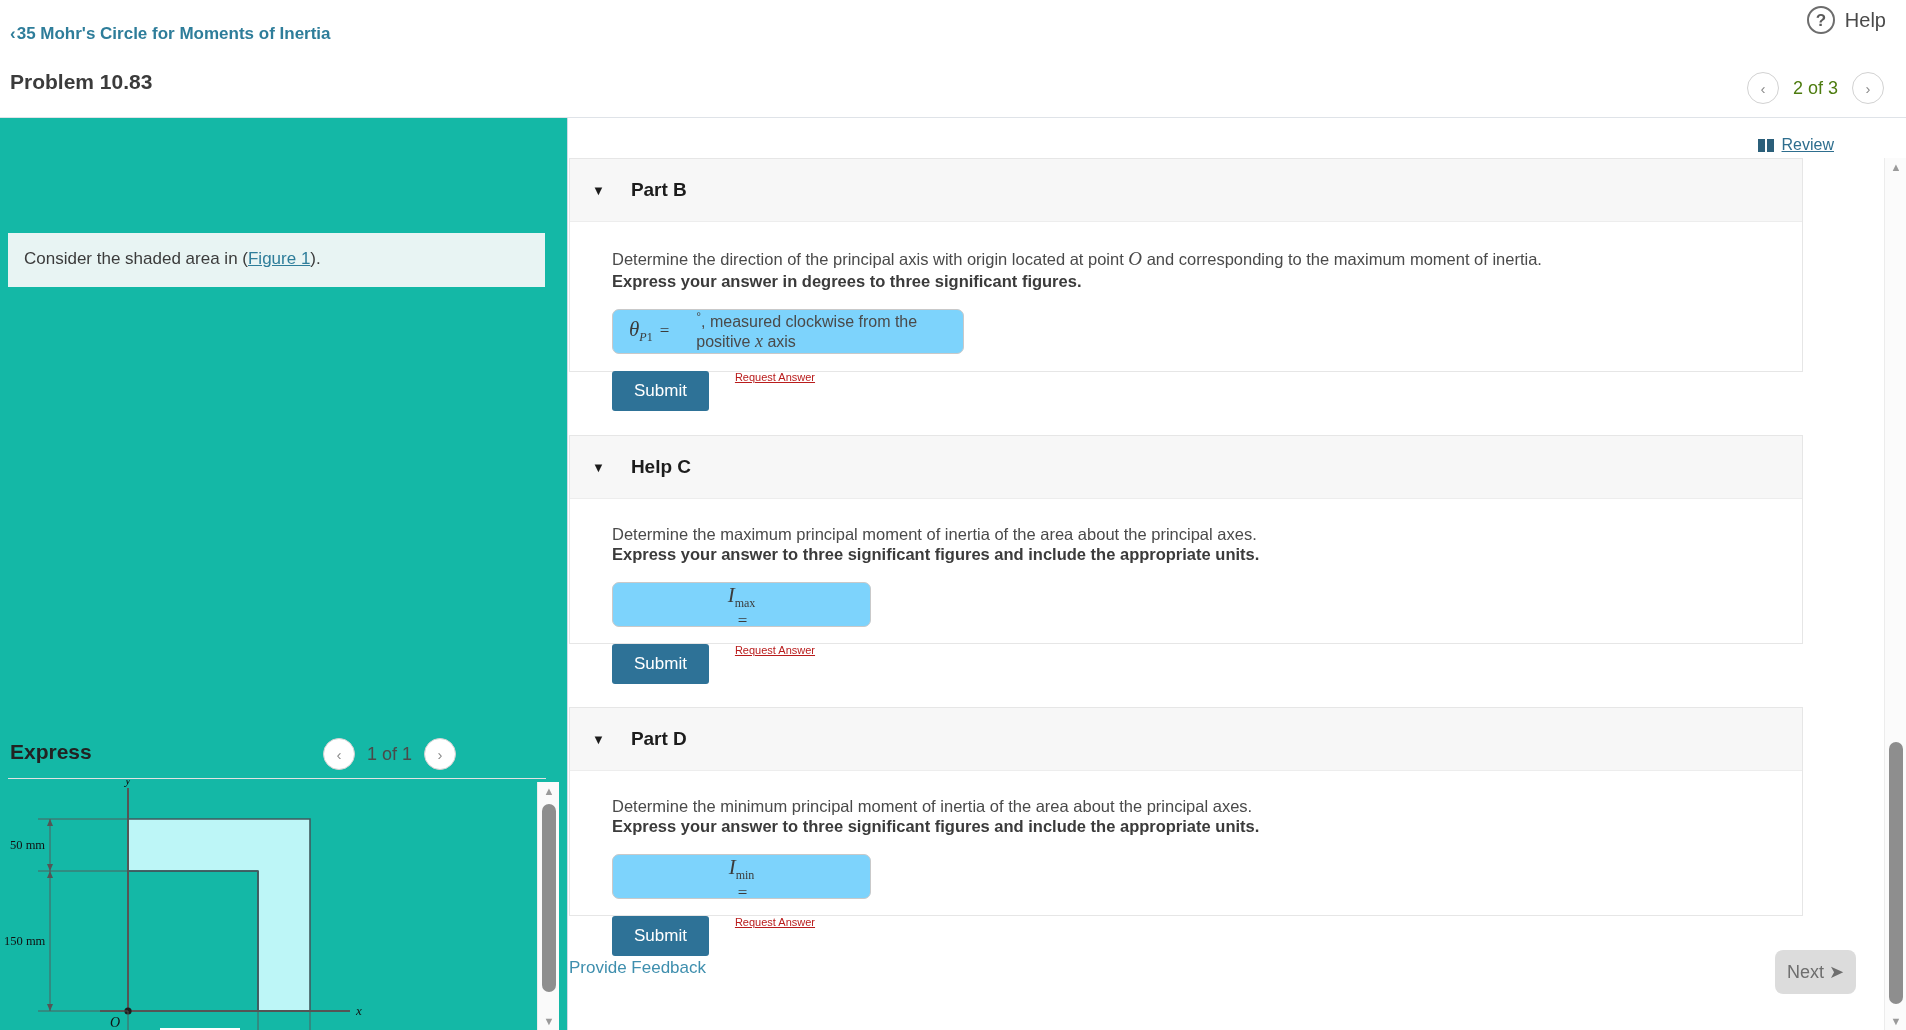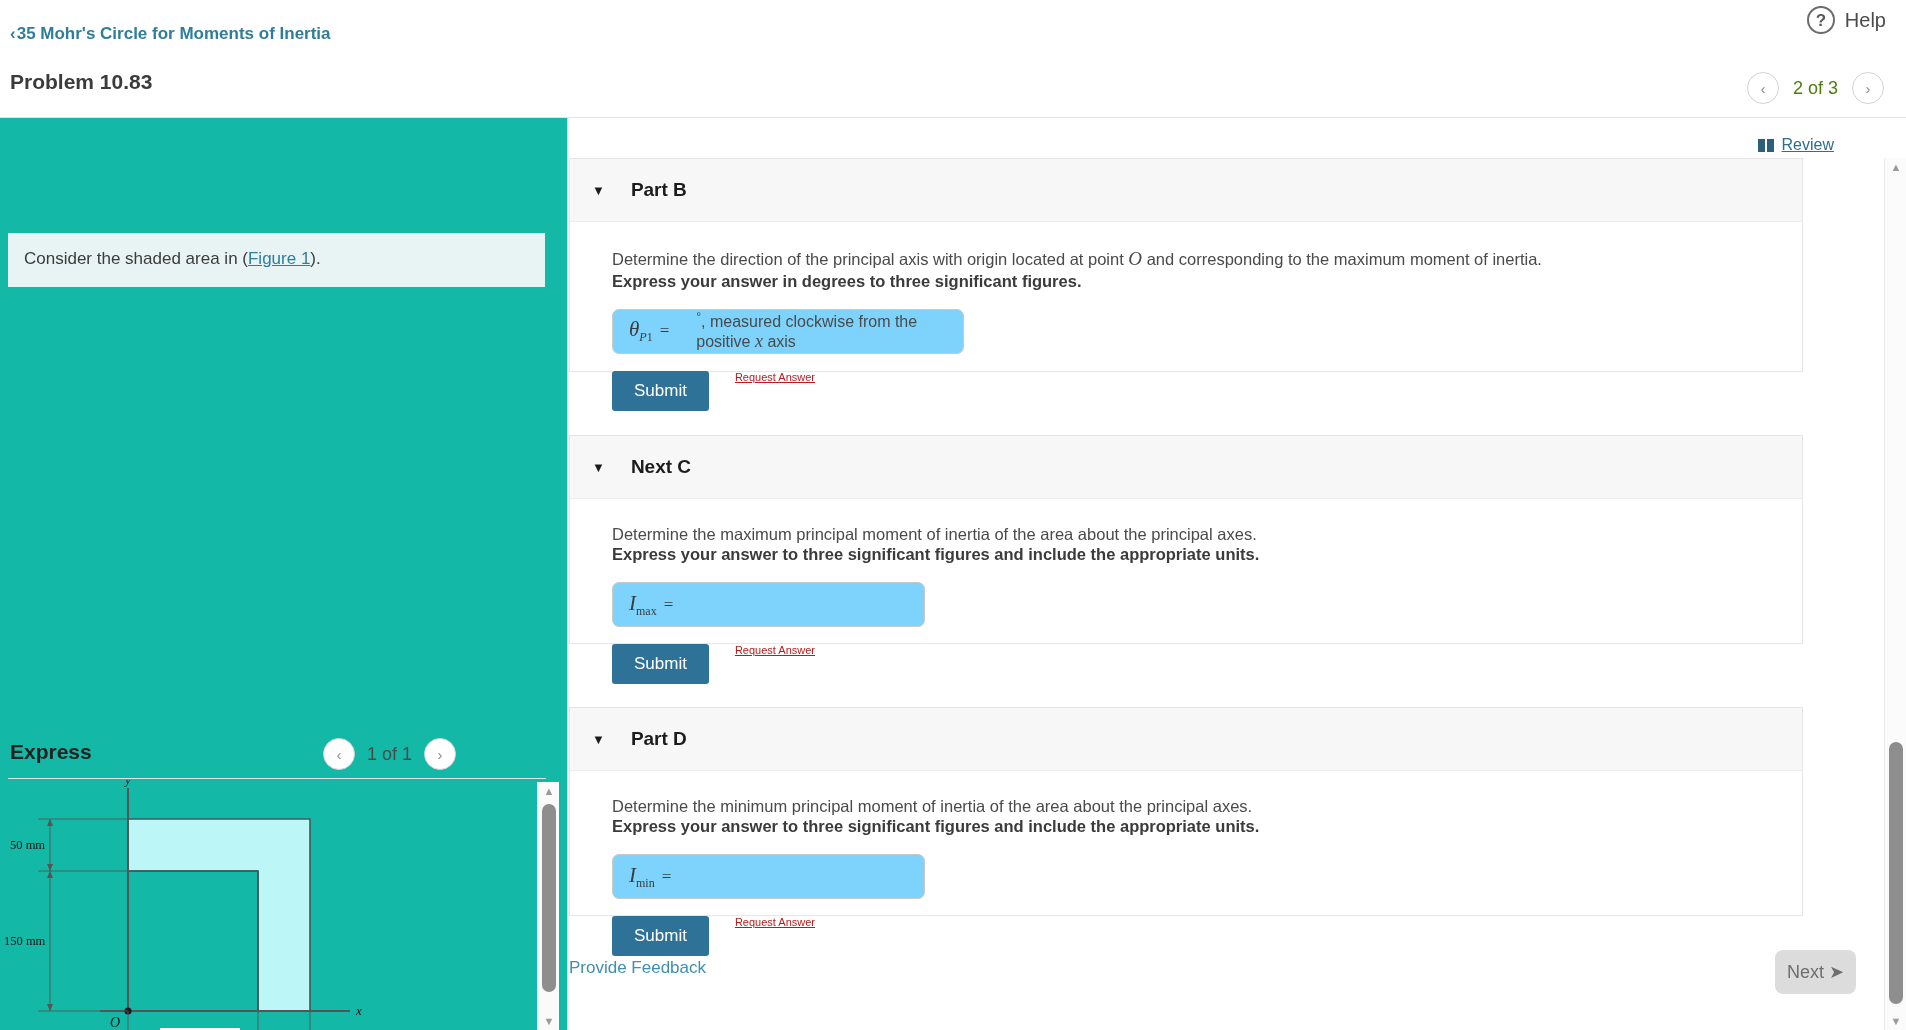--- a/index.html
+++ b/index.html
@@ -138,21 +138,21 @@
   .prompt { font-size:16.5px; color:#4a4a4a; line-height:1.35; }
   .prompt .mathvar { font-family:"Liberation Serif", serif; font-style:italic; font-size:19px; }
   .instruct { font-size:16.5px; font-weight:700; color:#3b3b3b; }
 
   .answer-box {
     margin-top:18px; border:1px solid #c9c9c9; border-radius:7px;
     background:#7dd3fc; display:flex; align-items:center;
     padding: 0 16px; height:45px;
   }
   .answer-box.wide { width:352px; }
-  .answer-box.narrow { width:313px; }
+  .answer-box.narrow { width:259px;flex-direction:column; }
   .mathlbl { font-family:"Liberation Serif", serif; font-size:21px; font-style:italic; color:#3b3b3b; }
   .mathlbl sub { font-size:12px; font-style:normal; }
   .mathlbl sub.it { font-style:italic; }
   .eqsign { margin:0 5px 0 7px; font-size:17px; color:#3b3b3b; font-family:"Liberation Serif", serif; }
   .deg-suffix { font-size:16px; color:#4a4a4a; margin-left:22px; }
   .deg-suffix .mathvar { font-family:"Liberation Serif", serif; font-style:italic; font-size:18px; }
   .deg-mark { font-size:12px; vertical-align:6px; }
 
   .action-row { margin-top:17px; display:flex; align-items:flex-start; gap:26px; }
   .submit-btn {
@@ -317,21 +317,21 @@
         <div class="action-row">
           <button class="submit-btn">Submit</button>
           <span class="req-link">Request Answer</span>
         </div>
       </div>
     </div>
 
     <div class="part-card" style="top:317px; height:209px;">
       <div class="part-header">
         <span class="caret">▼</span>
-        <span class="part-title">Next C</span>
+        <span class="part-title">Help C</span>
       </div>
       <div class="part-body">
         <div class="prompt">Determine the maximum principal moment of inertia of the area about the principal axes.</div>
         <div class="instruct">Express your answer to three significant figures and include the appropriate units.</div>
         <div class="answer-box narrow">
           <span class="mathlbl"><span>I</span><sub>max</sub></span>
           <span class="eqsign">=</span>
         </div>
         <div class="action-row">
           <button class="submit-btn">Submit</button>

